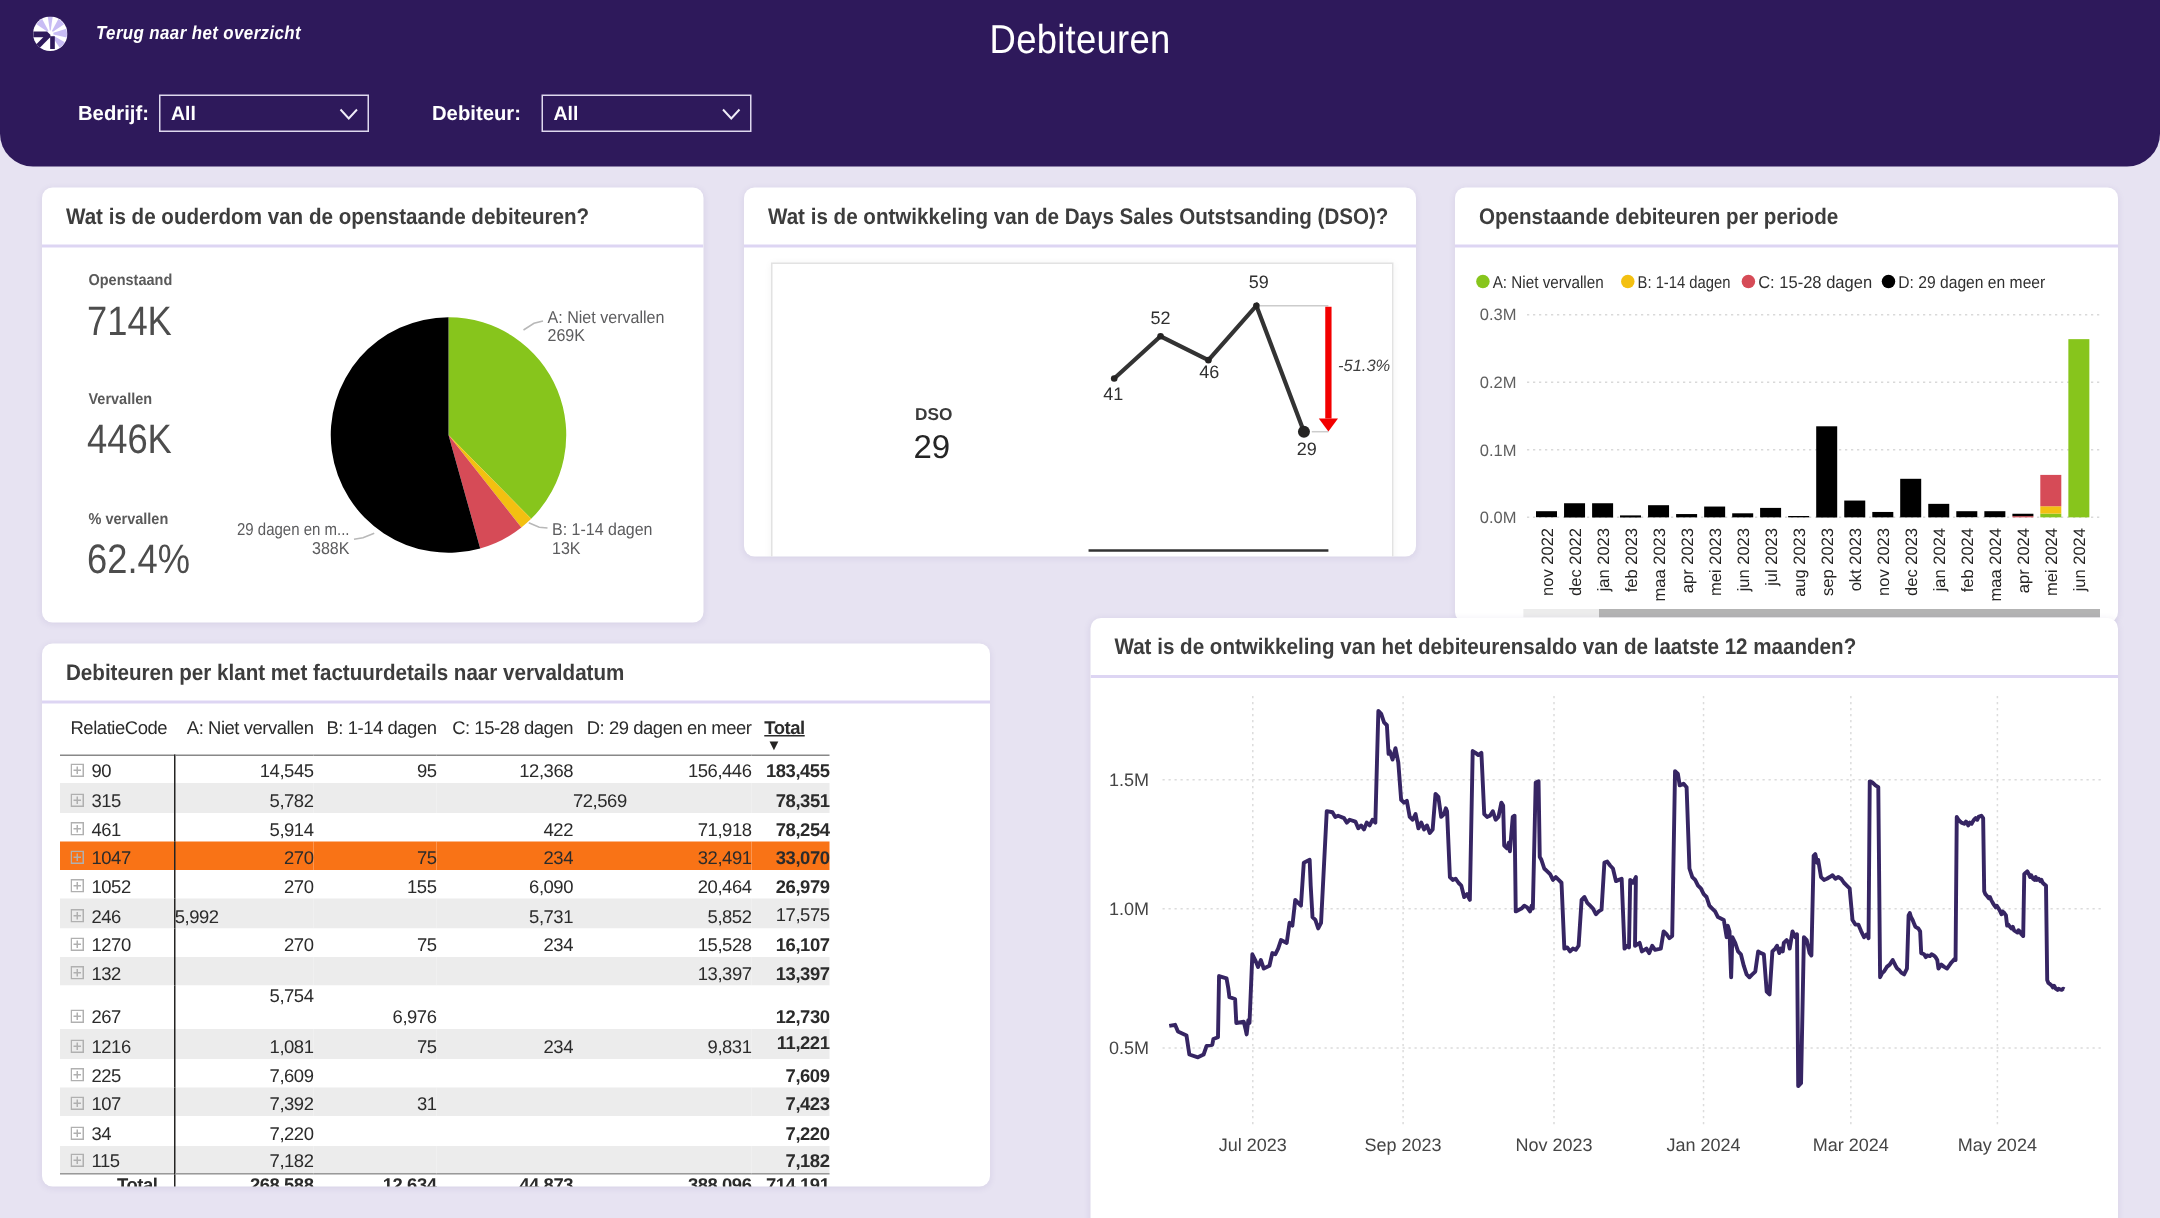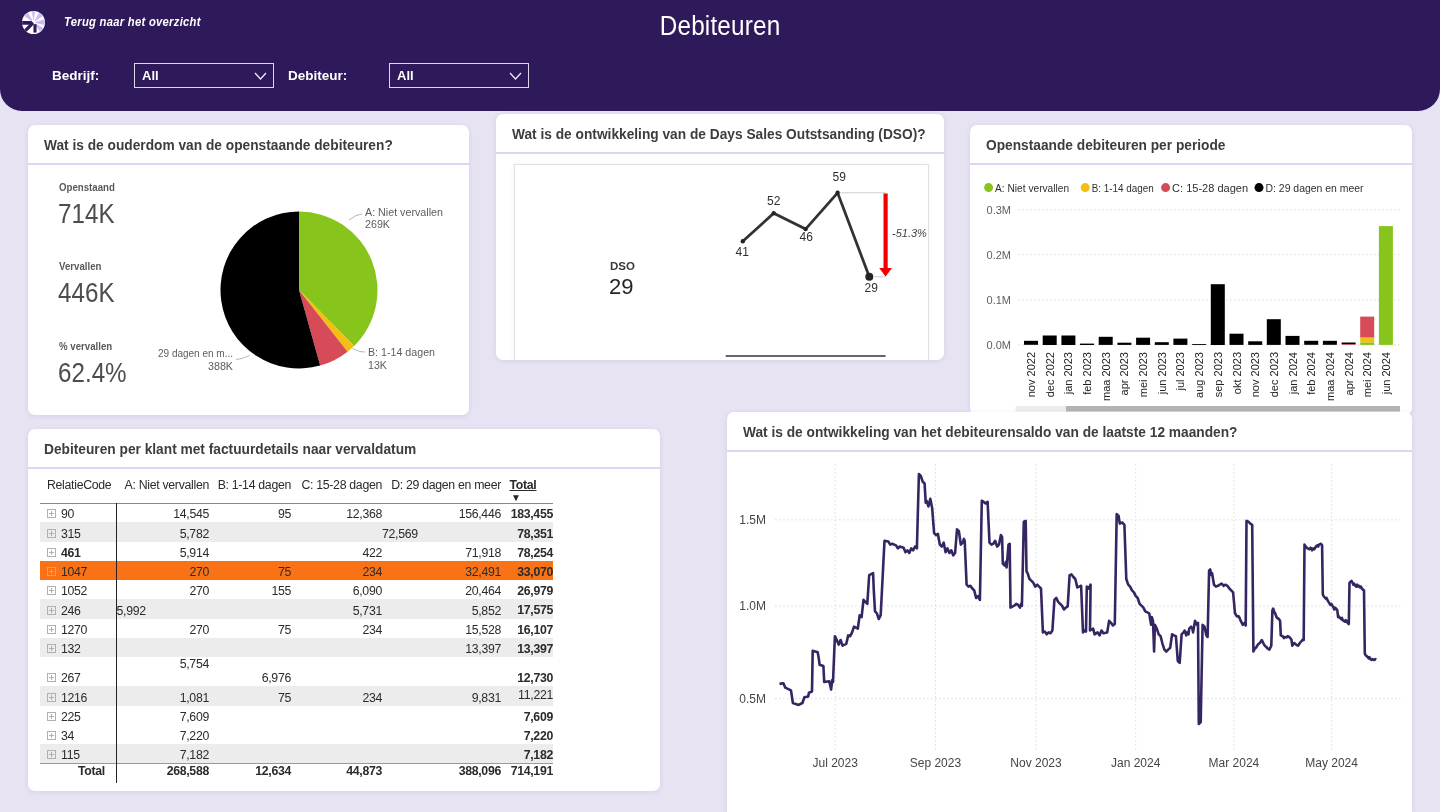--- a/index.html
+++ b/index.html
@@ -2,21 +2,21 @@
 <html><head>
 <meta charset="utf-8">
 <style>
 * { margin:0; padding:0; box-sizing:border-box; }
 html,body { width:1440px; height:812px; overflow:hidden; }
 body { background:#e7e3f2; font-family:"Liberation Sans", sans-serif; position:relative; }
 .hdr { position:absolute; left:0; top:0; width:1440px; height:111px; background:#2e195b; border-radius:0 0 22px 22px; }
 .hdr-title { position:absolute; left:0; top:11px; width:1440px; text-align:center; color:#fff; font-size:27px; font-weight:400; letter-spacing:0.2px; }
 .back { position:absolute; left:64px; top:15px; color:#fff; font-size:12.5px; font-weight:700; font-style:italic; letter-spacing:0.3px; transform:scaleX(0.9); transform-origin:0 50%; }
 .flabel { position:absolute; top:68px; color:#fff; font-size:13.5px; font-weight:700; }
-.fbox { position:absolute; top:63px; width:140px; height:25px; border:1.5px solid #ded8ee; color:#fff; font-size:13px; font-weight:700; line-height:23px; padding-left:7px;margin-left:28px; }
+.fbox { position:absolute; top:63px; width:140px; height:25px; border:1.5px solid #ded8ee; color:#fff; font-size:13px; font-weight:700; line-height:23px; padding-left:7px; }
 .fbox svg { position:absolute; right:6px; top:8px; }
 .card { position:absolute; background:#fff; border-radius:7px; box-shadow:0 1px 5px rgba(70,50,130,0.10); overflow:hidden; }
 .ct { position:absolute; left:16px; top:11px; font-size:15px; font-weight:700; color:#3d3d3d; white-space:nowrap; transform:scaleX(0.915); transform-origin:0 50%; }
 .csep { position:absolute; left:0; top:38px; width:100%; height:2px; background:#ddd5f3; }
 .klab { position:absolute; left:31px; font-size:10.5px; font-weight:700; color:#5a5a5a; transform:scaleX(0.92); transform-origin:0 50%; }
 .kval { position:absolute; left:30px; font-size:27.5px; font-weight:400; color:#4d4d4d; transform:scaleX(0.88); transform-origin:0 50%; }
 </style>
 </head>
 <body>
 <div class="hdr">
@@ -66,21 +66,21 @@
 <polyline points="324.5,223.5 331.5,226.5 337,227" stroke="#b8b8b8" stroke-width="1" fill="none"></polyline>
 <text x="340" y="231.4" font-size="11.5" fill="#5c5c5e" textLength="67" lengthAdjust="spacingAndGlyphs">B: 1-14 dagen</text>
 <text x="340" y="244.4" font-size="11.5" fill="#5c5c5e" textLength="19" lengthAdjust="spacingAndGlyphs">13K</text>
 <polyline points="221.5,230.5 214,233.5 208,234.5" stroke="#b8b8b8" stroke-width="1" fill="none"></polyline>
 <text x="205" y="231.5" font-size="11.5" fill="#5c5c5e" text-anchor="end" textLength="75" lengthAdjust="spacingAndGlyphs">29 dagen en m...</text>
 <text x="205" y="244.5" font-size="11.5" fill="#5c5c5e" text-anchor="end" textLength="25" lengthAdjust="spacingAndGlyphs">388K</text>
 </g>
   </svg>
 </div>
 
-<div class="card" id="c2" style="left:496px; top:114px; width:448px; height:246px;">
+<div class="card" id="c2" style="left:496px; top:125px; width:448px; height:246px;">
   <div class="ct">Wat is de ontwikkeling van de Days Sales Outstsanding (DSO)?</div>
   <div class="csep"></div>
   <div style="position:absolute;left:18px;top:50px;width:415px;height:224px;border:1px solid #e2e2e2;box-shadow:0 0 5px rgba(0,0,0,0.05)"></div>
   <div style="position:absolute;left:114px;top:146px;font-size:11.5px;font-weight:700;color:#3a3a3a;">DSO</div>
   <div style="position:absolute;left:113px;top:159.5px;font-size:22px;color:#252525;">29</div>
   <svg width="448" height="290" viewBox="0 0 448 290" style="position:absolute;left:0;top:0">
     <g>
         <polyline points="246.8,127.3 277.7,99.2 309.6,115.1 341.6,78.8 373.3,162.8" stroke="#333333" stroke-width="2.8" fill="none"></polyline>
         <circle cx="246.8" cy="127.3" r="2.2" fill="#252423"></circle>
         <circle cx="277.7" cy="99.2" r="2.2" fill="#252423"></circle>
@@ -222,21 +222,21 @@
                 <line x1="2" y1="4.5" x2="7" y2="4.5" stroke="#b0b0b0"></line>
                 <line x1="4.5" y1="2" x2="4.5" y2="7" stroke="#b0b0b0"></line>
               </svg>315</td>
             <td style="text-align:right;padding-bottom:1px;">5,782</td>
             <td style="text-align:right;padding-bottom:1px;"></td>
             <td style="text-align:right;padding-bottom:1px;"></td>
             <td style="text-align:left;padding-bottom:1px;">72,569</td>
             <td style="text-align:right;font-weight:700;padding-bottom:1px;">78,351</td>
           </tr>
           <tr style="height:19.3px;background:#ffffff;vertical-align:bottom;">
-            <td style="border-right:1px solid #252423;padding:0 0 1px 7px;white-space:nowrap;font-weight:bold;"><svg width="9" height="9" viewBox="0 0 9 9" style="margin-right:5px">
+            <td style="border-right:1px solid #252423;padding:0 0 1px 7px;white-space:nowrap;"><svg width="9" height="9" viewBox="0 0 9 9" style="margin-right:5px">
                 <rect x="0.5" y="0.5" width="8" height="8" fill="none" stroke="#b0b0b0"></rect>
                 <line x1="2" y1="4.5" x2="7" y2="4.5" stroke="#b0b0b0"></line>
                 <line x1="4.5" y1="2" x2="4.5" y2="7" stroke="#b0b0b0"></line>
               </svg>461</td>
             <td style="text-align:right;padding-bottom:1px;">5,914</td>
             <td style="text-align:right;padding-bottom:1px;"></td>
             <td style="text-align:right;padding-bottom:1px;">422</td>
             <td style="text-align:right;padding-bottom:1px;">71,918</td>
             <td style="text-align:right;font-weight:700;padding-bottom:1px;">78,254</td>
           </tr>
@@ -267,21 +267,21 @@
           <tr style="height:19.3px;background:#ececec;vertical-align:bottom;">
             <td style="border-right:1px solid #252423;padding:0 0 1px 7px;white-space:nowrap;"><svg width="9" height="9" viewBox="0 0 9 9" style="margin-right:5px">
                 <rect x="0.5" y="0.5" width="8" height="8" fill="none" stroke="#b0b0b0"></rect>
                 <line x1="2" y1="4.5" x2="7" y2="4.5" stroke="#b0b0b0"></line>
                 <line x1="4.5" y1="2" x2="4.5" y2="7" stroke="#b0b0b0"></line>
               </svg>246</td>
             <td style="text-align:left;padding-bottom:1px;">5,992</td>
             <td style="text-align:right;padding-bottom:1px;"></td>
             <td style="text-align:right;padding-bottom:1px;">5,731</td>
             <td style="text-align:right;padding-bottom:1px;">5,852</td>
-            <td style="text-align:right;font-weight:700;padding-bottom:2px;">17,575</td>
+            <td style="text-align:right;font-weight:400;padding-bottom:2px;">17,575</td>
           </tr>
           <tr style="height:19.3px;background:#ffffff;vertical-align:bottom;">
             <td style="border-right:1px solid #252423;padding:0 0 1px 7px;white-space:nowrap;"><svg width="9" height="9" viewBox="0 0 9 9" style="margin-right:5px">
                 <rect x="0.5" y="0.5" width="8" height="8" fill="none" stroke="#b0b0b0"></rect>
                 <line x1="2" y1="4.5" x2="7" y2="4.5" stroke="#b0b0b0"></line>
                 <line x1="4.5" y1="2" x2="4.5" y2="7" stroke="#b0b0b0"></line>
               </svg>1270</td>
             <td style="text-align:right;padding-bottom:1px;">270</td>
             <td style="text-align:right;padding-bottom:1px;">75</td>
             <td style="text-align:right;padding-bottom:1px;">234</td>
@@ -315,33 +315,45 @@
           <tr style="height:19.3px;background:#ececec;vertical-align:bottom;">
             <td style="border-right:1px solid #252423;padding:0 0 1px 7px;white-space:nowrap;"><svg width="9" height="9" viewBox="0 0 9 9" style="margin-right:5px">
                 <rect x="0.5" y="0.5" width="8" height="8" fill="none" stroke="#b0b0b0"></rect>
                 <line x1="2" y1="4.5" x2="7" y2="4.5" stroke="#b0b0b0"></line>
                 <line x1="4.5" y1="2" x2="4.5" y2="7" stroke="#b0b0b0"></line>
               </svg>1216</td>
             <td style="text-align:right;padding-bottom:1px;">1,081</td>
             <td style="text-align:right;padding-bottom:1px;">75</td>
             <td style="text-align:right;padding-bottom:1px;">234</td>
             <td style="text-align:right;padding-bottom:1px;">9,831</td>
-            <td style="text-align:right;font-weight:400;padding-bottom:4px;">11,221</td>
+            <td style="text-align:right;font-weight:700;padding-bottom:4px;">11,221</td>
           </tr>
           <tr style="height:19.3px;background:#ffffff;vertical-align:bottom;">
             <td style="border-right:1px solid #252423;padding:0 0 1px 7px;white-space:nowrap;"><svg width="9" height="9" viewBox="0 0 9 9" style="margin-right:5px">
                 <rect x="0.5" y="0.5" width="8" height="8" fill="none" stroke="#b0b0b0"></rect>
                 <line x1="2" y1="4.5" x2="7" y2="4.5" stroke="#b0b0b0"></line>
                 <line x1="4.5" y1="2" x2="4.5" y2="7" stroke="#b0b0b0"></line>
               </svg>225</td>
             <td style="text-align:right;padding-bottom:1px;">7,609</td>
             <td style="text-align:right;padding-bottom:1px;"></td>
             <td style="text-align:right;padding-bottom:1px;"></td>
             <td style="text-align:right;padding-bottom:1px;"></td>
             <td style="text-align:right;font-weight:700;padding-bottom:1px;">7,609</td>
+          </tr>
+          <tr style="height:19.3px;background:#ececec;vertical-align:bottom;">
+            <td style="border-right:1px solid #252423;padding:0 0 1px 7px;white-space:nowrap;"><svg width="9" height="9" viewBox="0 0 9 9" style="margin-right:5px">
+                <rect x="0.5" y="0.5" width="8" height="8" fill="none" stroke="#b0b0b0"></rect>
+                <line x1="2" y1="4.5" x2="7" y2="4.5" stroke="#b0b0b0"></line>
+                <line x1="4.5" y1="2" x2="4.5" y2="7" stroke="#b0b0b0"></line>
+              </svg>107</td>
+            <td style="text-align:right;padding-bottom:1px;">7,392</td>
+            <td style="text-align:right;padding-bottom:1px;">31</td>
+            <td style="text-align:right;padding-bottom:1px;"></td>
+            <td style="text-align:right;padding-bottom:1px;"></td>
+            <td style="text-align:right;font-weight:700;padding-bottom:1px;">7,423</td>
           </tr>
           <tr style="height:19.3px;background:#ffffff;vertical-align:bottom;">
             <td style="border-right:1px solid #252423;padding:0 0 1px 7px;white-space:nowrap;"><svg width="9" height="9" viewBox="0 0 9 9" style="margin-right:5px">
                 <rect x="0.5" y="0.5" width="8" height="8" fill="none" stroke="#b0b0b0"></rect>
                 <line x1="2" y1="4.5" x2="7" y2="4.5" stroke="#b0b0b0"></line>
                 <line x1="4.5" y1="2" x2="4.5" y2="7" stroke="#b0b0b0"></line>
               </svg>34</td>
             <td style="text-align:right;padding-bottom:1px;">7,220</td>
             <td style="text-align:right;padding-bottom:1px;"></td>
             <td style="text-align:right;padding-bottom:1px;"></td>

